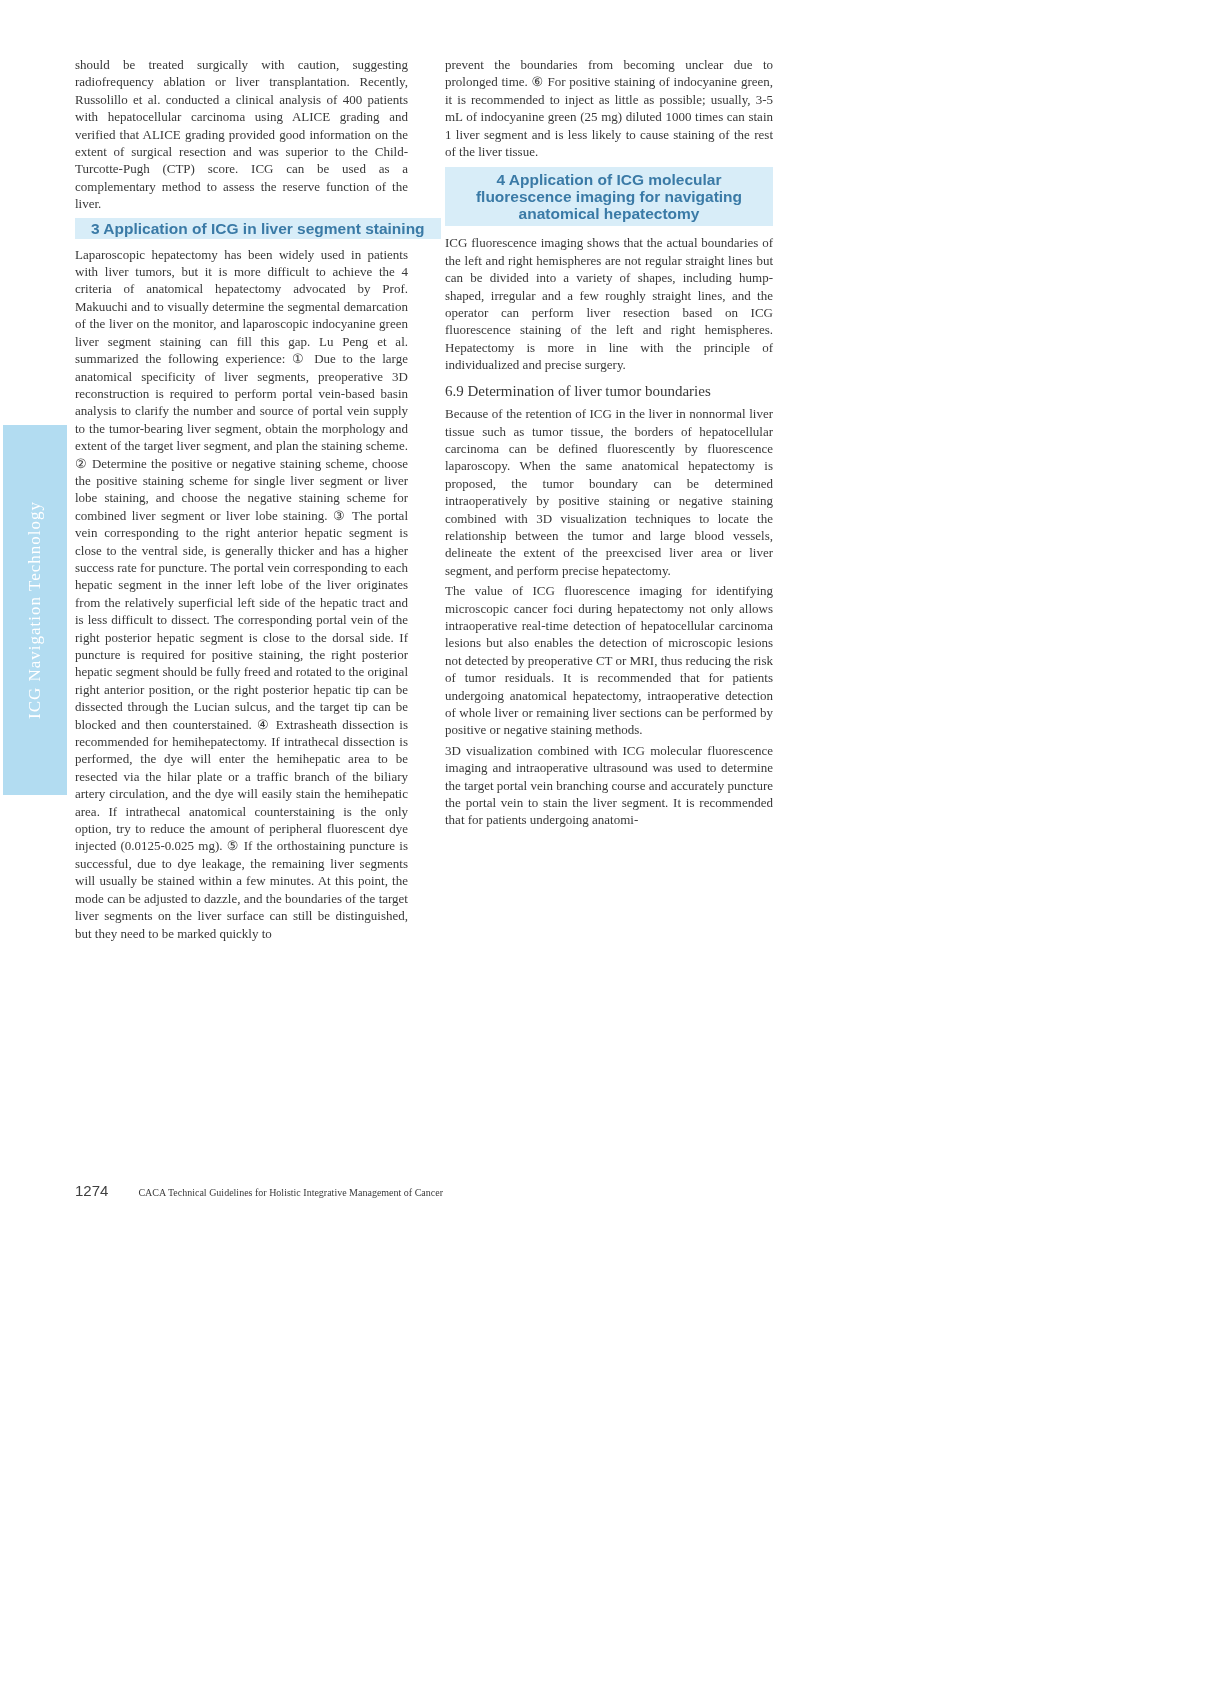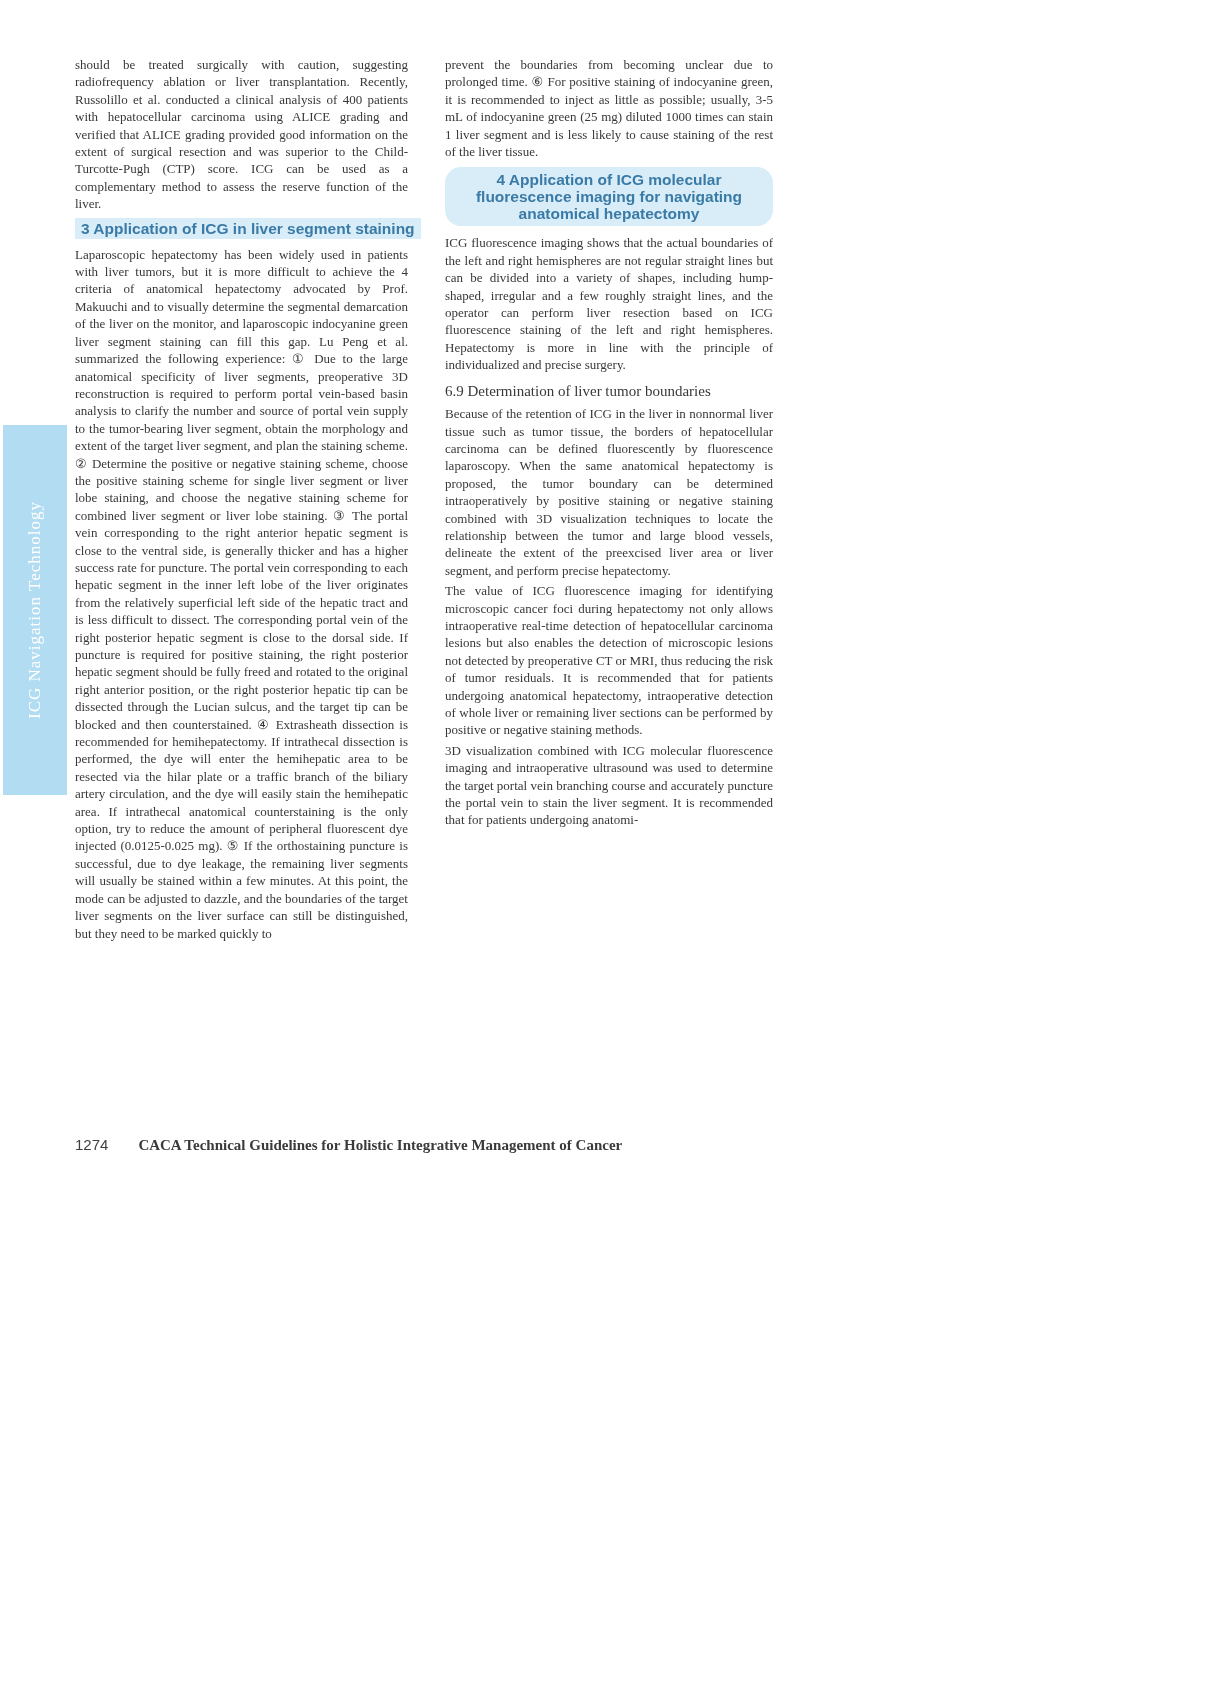--- a/index.html
+++ b/index.html
@@ -51,59 +51,57 @@
     -webkit-hyphens: auto;
   }
   .section-heading {
     background: #d8edf8;
     color: #3a7aa6;
     font-family: "Liberation Sans", sans-serif;
     font-weight: bold;
     font-size: 15.5px;
     line-height: 17px;
     margin: 5px 0 7px 0;
-    padding: 2px 6px;
+    padding: 2px 16px;
   }
   .section-heading.one-line {
     white-space: nowrap;
     width: max-content;
   }
   .section-heading.centered {
     text-align: center;
     padding: 4px 8px;
     margin: 7px 0 8px 0;
-    border-radius: 16px;
   }
   .subheading {
     margin: 9px 0 5px 0;
     font-size: 15px;
     line-height: 17.4px;
     text-align: justify;
     hyphens: auto;
     -webkit-hyphens: auto;
   }
   .footer {
     position: absolute;
     left: 75px;
-    top: 1136px;
+    top: 1182px;
     display: flex;
     align-items: baseline;
     gap: 30px;
     justify-content: space-between;
   }
   .page-num {
     font-family: "Liberation Sans", sans-serif;
     font-size: 15px;
     color: #3f3f3f;
   }
   .journal-title {
     font-family: "Liberation Serif", serif;
-    font-size: 15px;
+    font-size: 10px;
     color: #3a3a3a;
-    font-weight: bold;
   }
 </style>
 </head>
 <body>
 
 <div class="page">
 
   <div class="sidebar-tab">
     <span class="sidebar-text">ICG Navigation Technology</span>
   </div>

